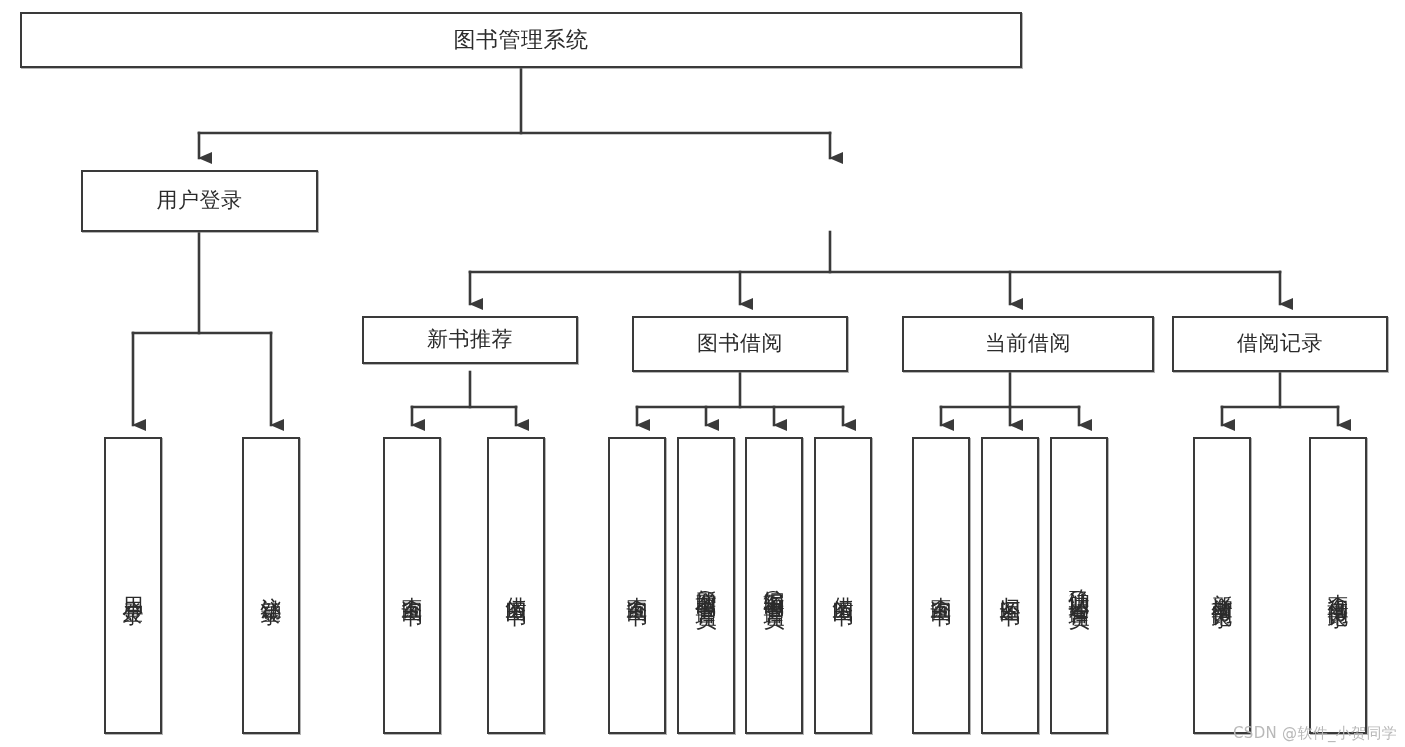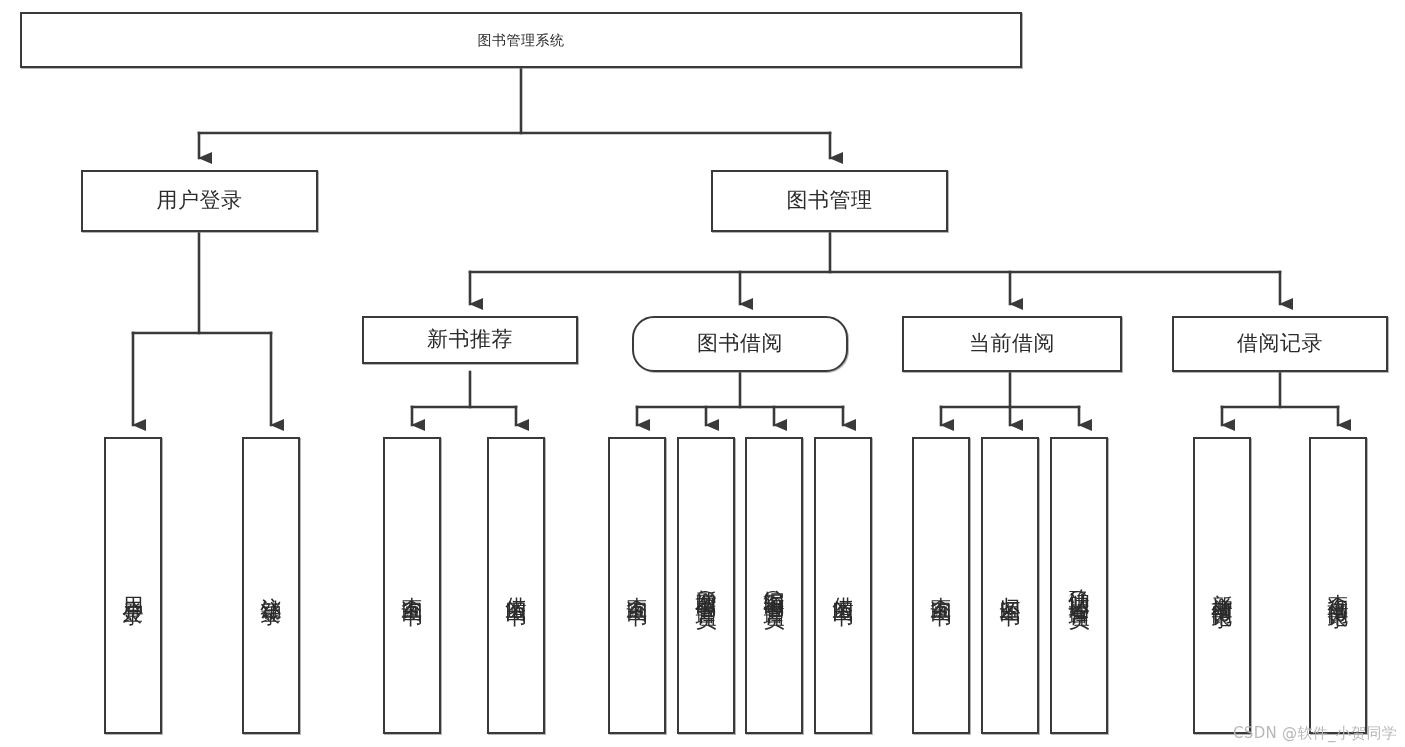--- a/index.html
+++ b/index.html
@@ -48,21 +48,21 @@
   .node.vert .node-label {
     writing-mode: vertical-rl;
     text-orientation: upright;
     font-size: 21px;
     letter-spacing: 3px;
     line-height: 1.05;
     white-space: nowrap;
     text-align: center;
   }
   .node.root .node-label {
-    font-size: 14px;
+    font-size: 22px;
   }
   #watermark {
     position: absolute;
     right: 8px;
     bottom: 4px;
     font-size: 15px;
     color: #b9b9b9;
     white-space: nowrap;
     letter-spacing: 0.3px;
   }
@@ -122,31 +122,28 @@
     </g>
   </svg>
 
   <div class="node horiz root" style="left:20px; top:12px; width:1002px; height:56px;">
     <span class="node-label">图书管理系统</span>
   </div>
 
   <div class="node horiz" style="left:81px; top:170px; width:237px; height:62px;">
     <span class="node-label">用户登录</span>
   </div>
-  <div class="node horiz" style="left:711px; top:170px; width:237px; height:62px;">
-    <span class="node-label">图书管理</span>
-  </div>
 
   <div class="node horiz" style="left:362px; top:316px; width:216px; height:48px;">
     <span class="node-label">新书推荐</span>
   </div>
-  <div class="node horiz" style="left:632px; top:316px; width:216px; height:56px;border-radius:22px;">
+  <div class="node horiz" style="left:632px; top:316px; width:216px; height:56px;">
     <span class="node-label">图书借阅</span>
   </div>
-  <div class="node horiz" style="left:902px; top:316px; width:220px; height:56px;text-align:right;">
+  <div class="node horiz" style="left:902px; top:316px; width:252px; height:56px;text-align:right;">
     <span class="node-label">当前借阅</span>
   </div>
   <div class="node horiz" style="left:1172px; top:316px; width:216px; height:56px;justify-content:center;">
     <span class="node-label">借阅记录</span>
   </div>
 
   <div class="node vert" style="left:104px; top:437px; width:58px; height:297px;">
     <span class="node-label">用户登录</span>
   </div>
   <div class="node vert" style="left:242px; top:437px; width:58px; height:297px;">

